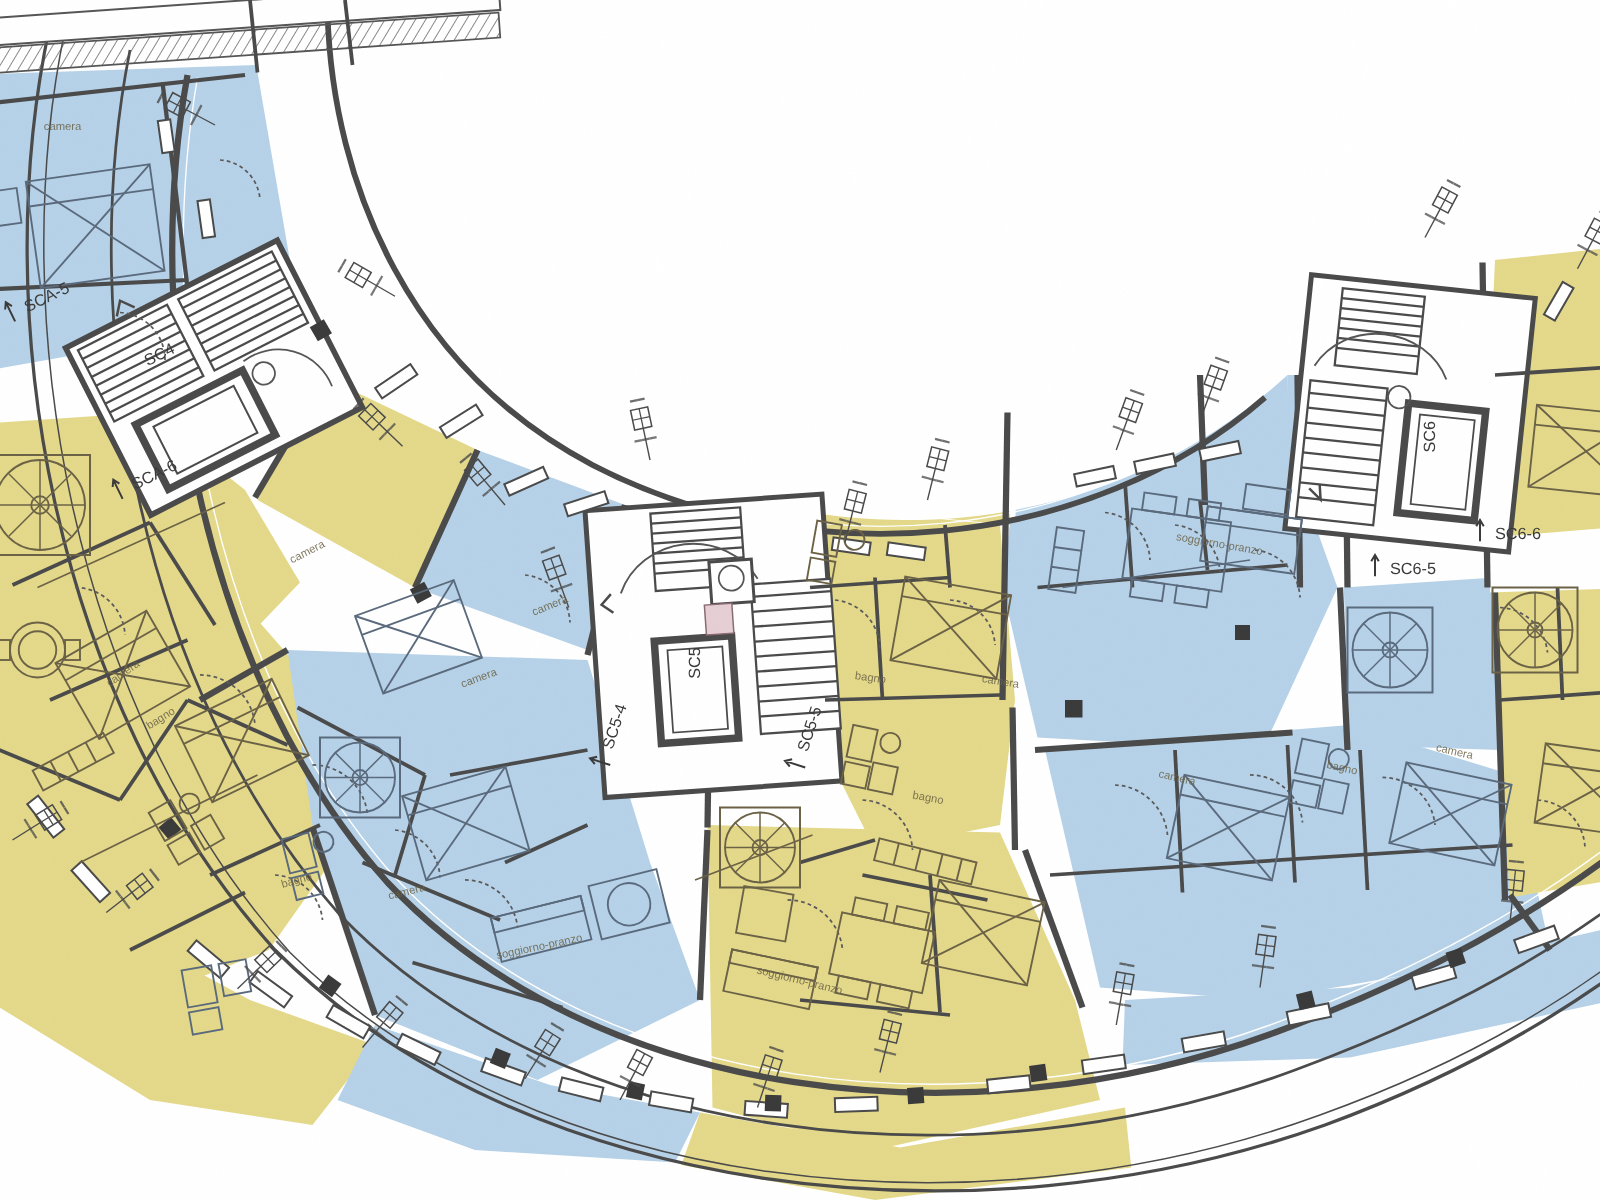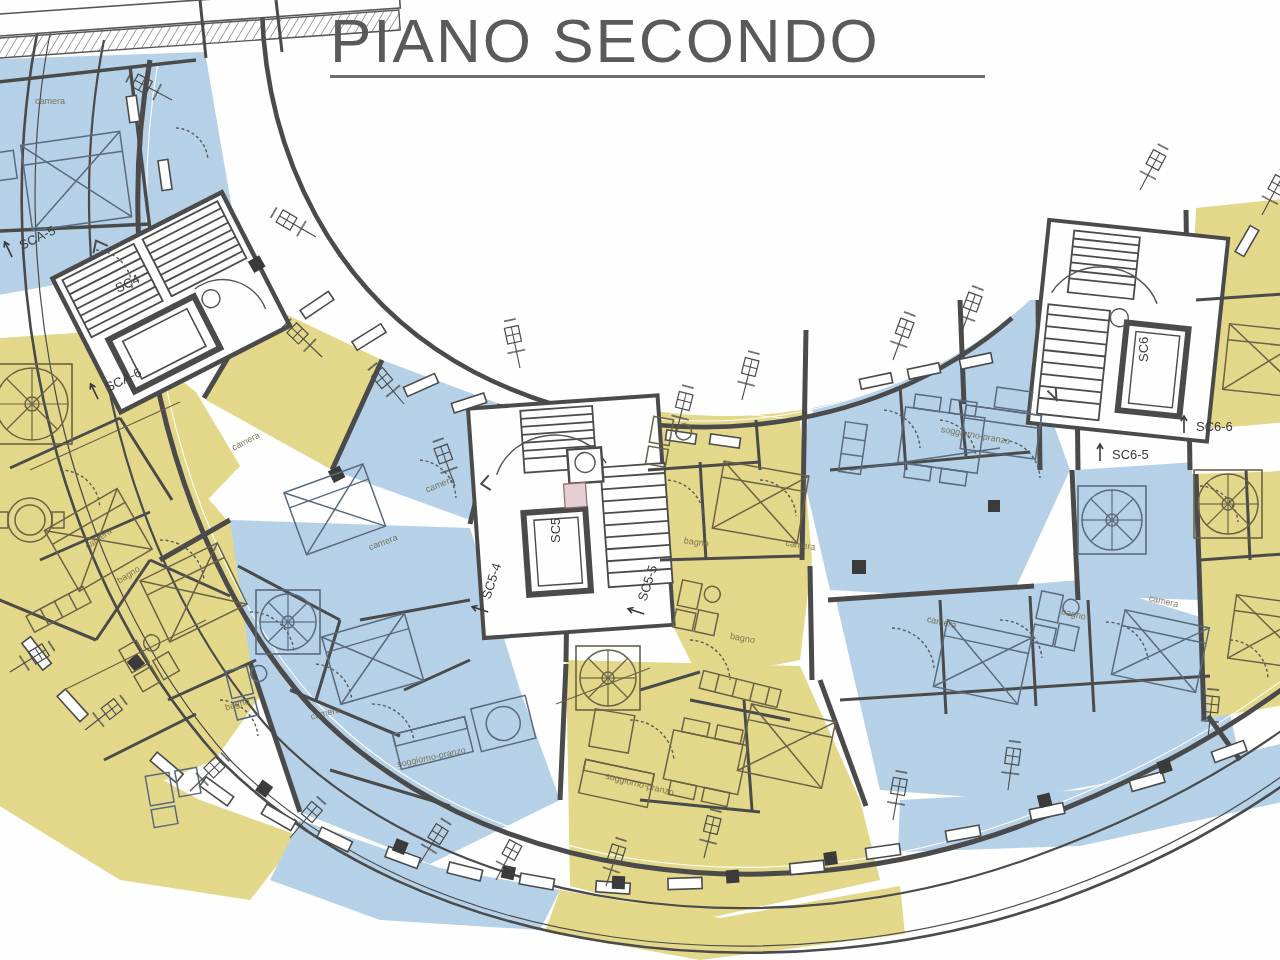--- a/index.html
+++ b/index.html
@@ -885,18 +885,14 @@
           <g transform="translate(1196,431) rotate(0)">
             <path d="M -12,2 L -12,-14 M -15,-10 L -12,-15 L -9,-10" stroke="#3a3a3a" stroke-width="1.6" fill="none"></path>
             <text x="0" y="0" font-family="&quot;Liberation Sans&quot;, sans-serif" font-size="13" fill="#3a3a3a" text-anchor="start">SC6-6</text>
           </g>
         </g>
 
       <rect x="0" y="0" width="1280" height="960" fill="none" filter="url(#grain)" opacity="0.4" pointer-events="none"></rect>
     </g>
   </svg>
 
-  <div class="ttl">
-    <div class="t">PIANO SECONDO</div>
-    <div class="rule"></div>
-  </div>
 
 </div>
 
 </body></html>

